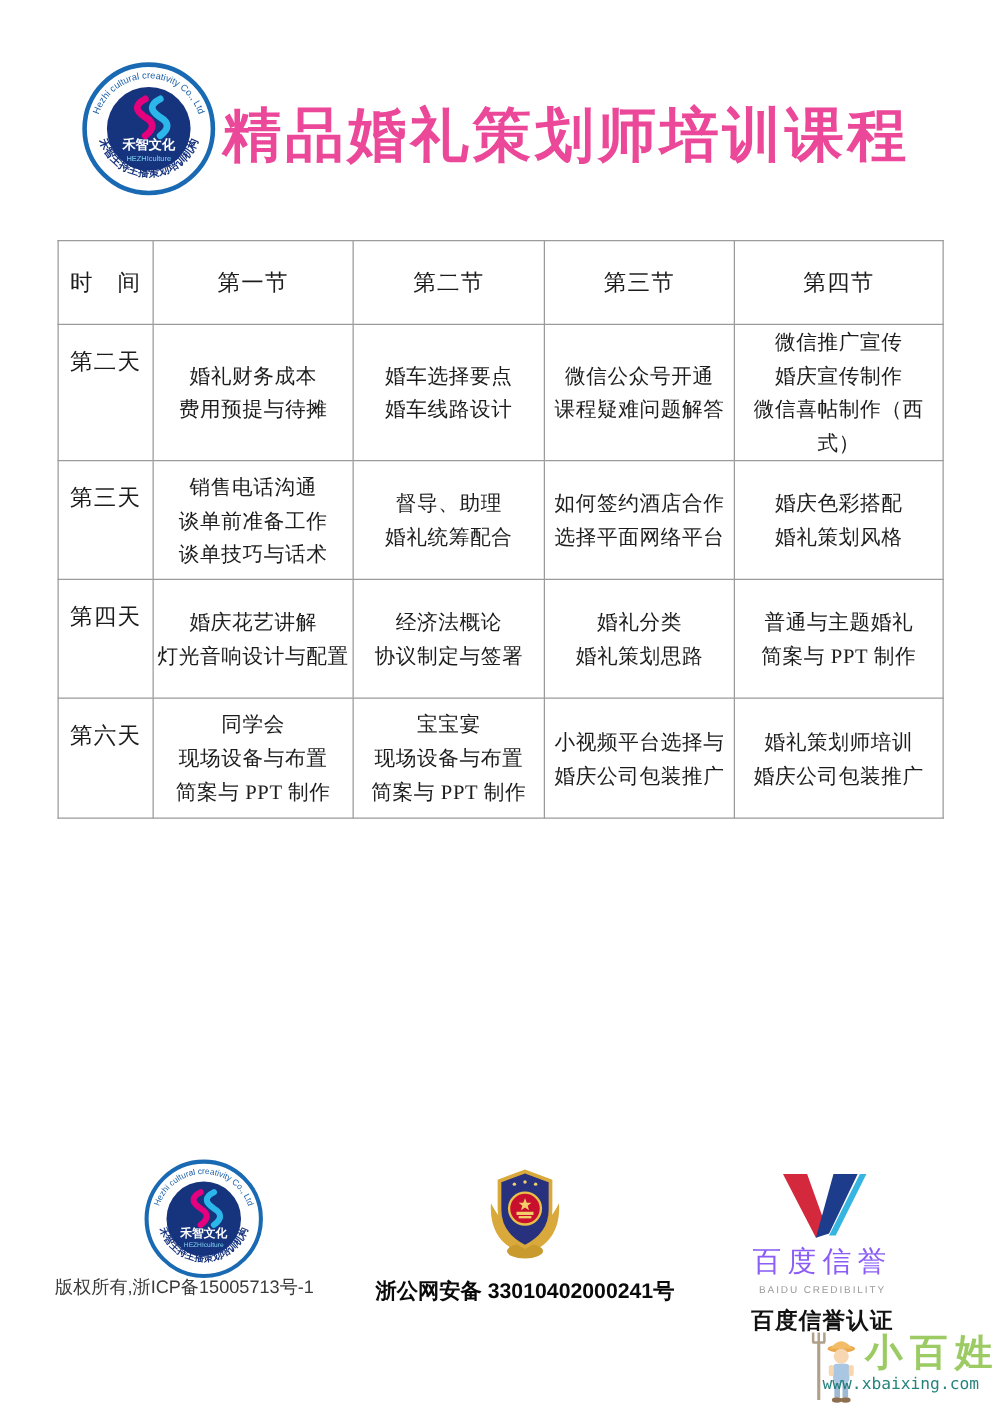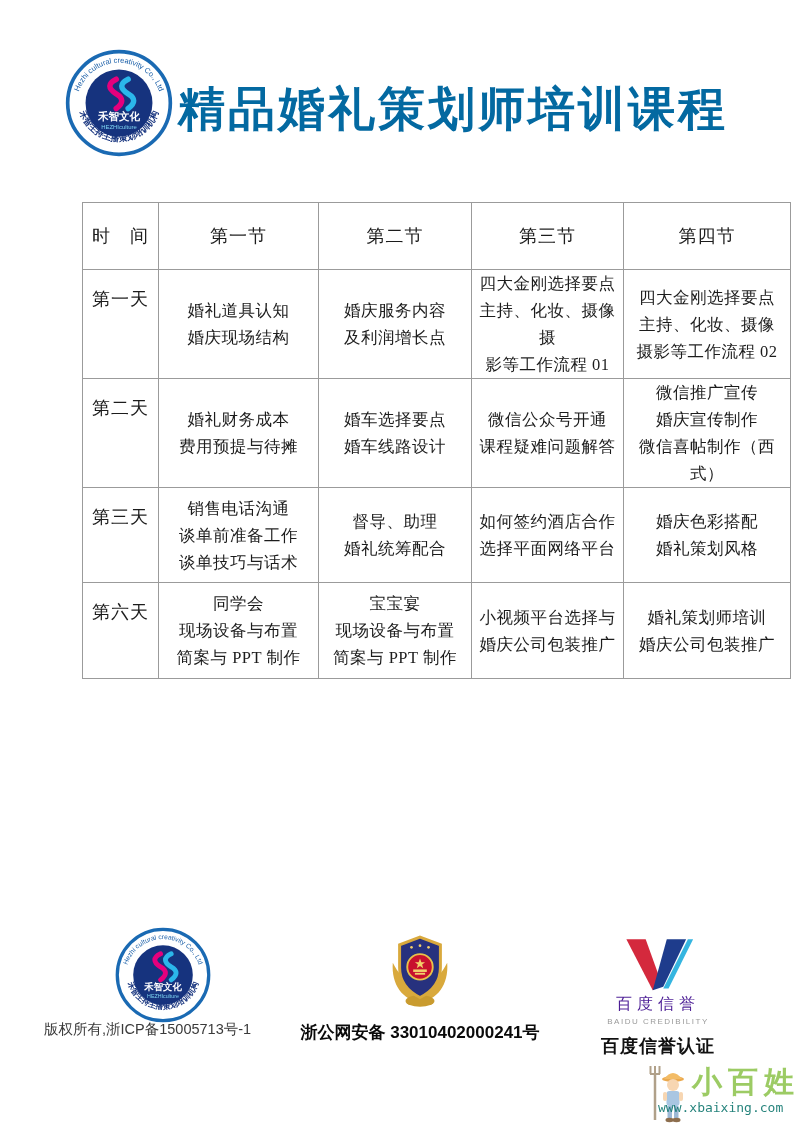--- a/index.html
+++ b/index.html
@@ -14,31 +14,30 @@
 
   
   .logo-main {
     position: absolute; left: 64px; top: 48px;
     width: 110px; height: 110px;
   }
   .page-title {
     position: absolute; left: 178px; top: 84px; width: 545px;
     text-align: center;
     font-size: 47px; font-weight: bold; letter-spacing: 3px;
-    line-height: 1.1; color: #0369a1;
+    line-height: 1.1; color: #ec4899;
     white-space: nowrap;
   }
 
   
   .course-table {
-    position: absolute; left: 46px; top: 202px;
+    position: absolute; left: 46px; top: 192px;
     width: 708px;
     border-collapse: collapse;
     table-layout: fixed;
-    margin-left: 36px;
   }
   .course-table th, .course-table td {
     border: 1px solid #9b9b9b;
     text-align: center;
     font-weight: normal;
     padding: 0 1px;
   }
   .course-table thead th {
     height: 67px;
     font-size: 18px;
@@ -79,21 +78,21 @@
     text-align: center;
     font-family: "Liberation Sans", sans-serif;
     font-size: 17px; font-weight: bold; color: #0a0a0a;
   }
   .baidu-block {
     position: absolute; left: 593px; top: 934px; width: 130px;
     text-align: center;
     font-family: "Liberation Sans", sans-serif;
   }
   .baidu-v { width: 82px; height: 58px; display: block; margin: 0 auto; }
-  .baidu-title { font-size: 16px; color: #4c1d95; letter-spacing: 5px; margin-top: 2px; }
+  .baidu-title { font-size: 23px; color: #8b5cf6; letter-spacing: 5px; margin-top: 2px; }
   .baidu-subtitle { font-size: 8px; color: #9a9a9a; letter-spacing: 1.5px; margin-top: 2px; }
   .baidu-cert { font-size: 18px; color: #111; font-weight: bold; letter-spacing: 1px; margin-top: 8px; }
 
   
   .watermark { position: absolute; left: 646px; top: 1062px; width: 154px; height: 64px; }
   .watermark .farmer { position: absolute; left: 2px; top: 2px; width: 42px; height: 60px; }
   .watermark .wm-name {
     position: absolute; left: 46px; top: 0px;
     font-family: Liberation Sans, sans-serif;
     font-size: 30px; font-weight: bold; color: #8bc34a;
@@ -141,33 +140,20 @@
   <thead>
     <tr>
       <th>时　间</th>
       <th>第一节</th>
       <th>第二节</th>
       <th>第三节</th>
       <th>第四节</th>
     </tr>
   </thead>
   <tbody>
-    <tr style="height:98px">
-      <td class="day">第一天</td>
-      <td class="cell">婚礼道具认知
-婚庆现场结构</td>
-      <td class="cell">婚庆服务内容
-及利润增长点</td>
-      <td class="cell">四大金刚选择要点
-主持、化妆、摄像摄
-影等工作流程 01</td>
-      <td class="cell">四大金刚选择要点
-主持、化妆、摄像
-摄影等工作流程 02</td>
-    </tr>
     <tr style="height:95px">
       <td class="day">第二天</td>
       <td class="cell">婚礼财务成本
 费用预提与待摊</td>
       <td class="cell">婚车选择要点
 婚车线路设计</td>
       <td class="cell">微信公众号开通
 课程疑难问题解答</td>
       <td class="cell">微信推广宣传
 婚庆宣传制作
@@ -177,20 +163,31 @@
       <td class="day">第三天</td>
       <td class="cell">销售电话沟通
 谈单前准备工作
 谈单技巧与话术</td>
       <td class="cell">督导、助理
 婚礼统筹配合</td>
       <td class="cell">如何签约酒店合作
 选择平面网络平台</td>
       <td class="cell">婚庆色彩搭配
 婚礼策划风格</td>
+    </tr>
+    <tr style="height:95px">
+      <td class="day">第四天</td>
+      <td class="cell">婚庆花艺讲解
+灯光音响设计与配置</td>
+      <td class="cell">经济法概论
+协议制定与签署</td>
+      <td class="cell">婚礼分类
+婚礼策划思路</td>
+      <td class="cell">普通与主题婚礼
+简案与 PPT 制作</td>
     </tr>
     <tr style="height:96px">
       <td class="day">第六天</td>
       <td class="cell">同学会
 现场设备与布置
 简案与 PPT 制作</td>
       <td class="cell">宝宝宴
 现场设备与布置
 简案与 PPT 制作</td>
       <td class="cell">小视频平台选择与

